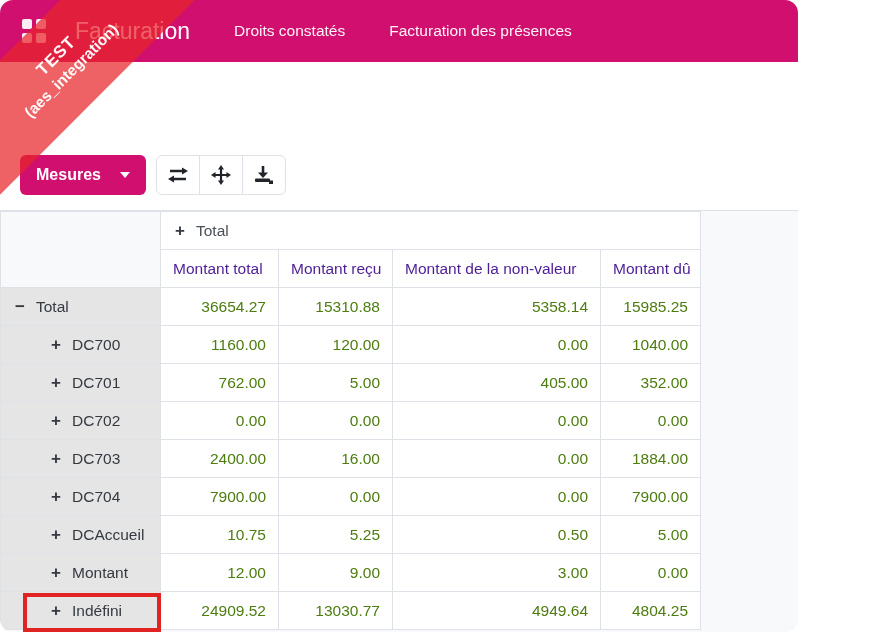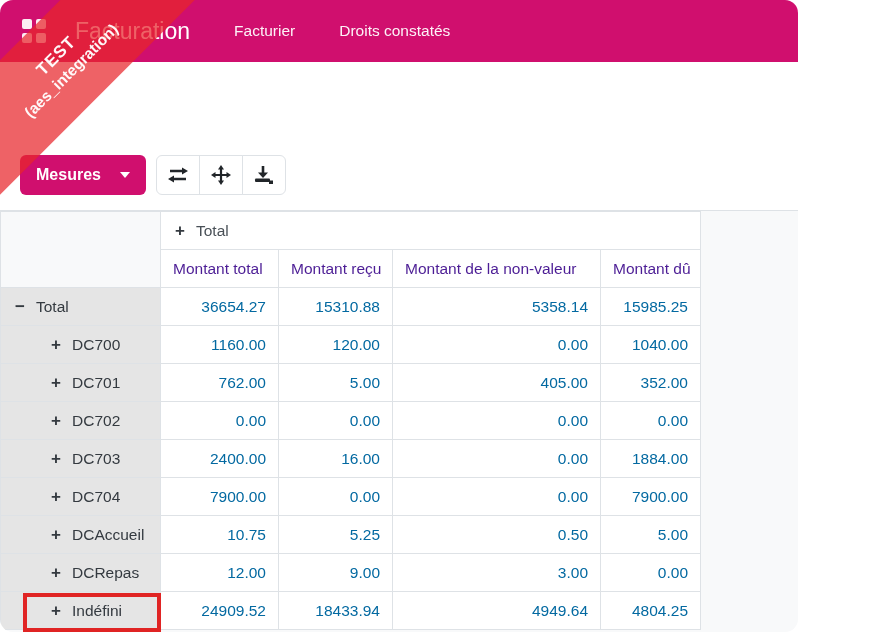--- a/index.html
+++ b/index.html
@@ -97,21 +97,21 @@
   table.pivot th,table.pivot td{
     border:1px solid var(--border);height:38px;padding:0 var(--cellpad);
     vertical-align:middle;font-weight:400;
   }
   th.corner{background:#f8f9fa;border-top-color:transparent;border-left-color:transparent;}
   th.colgroup-header{text-align:left;background:#fff;color:#495057;}
   th.col-header{text-align:left;background:#fff;color:#4c1d95;white-space:nowrap;overflow:hidden;}
   th.row-label{background:#e5e5e5;text-align:left;white-space:nowrap;}
   th.row-label .indent0{padding-left:0px;}
   th.row-label .indent1{padding-left:36px;}
-  td.value{text-align:right;font-weight:bold;background:#fff;color:#0369a1;}
+  td.value{text-align:right;font-weight:bold;background:#fff;color:#4d7c0f;}
   .expander{
     font-weight:900;font-size:17px;color:#343a40;margin-right:9px;cursor:pointer;
     display:inline-block;width:14px;text-align:center;
   }
   .row-label-text{color:#343a40;}
 
   
   .highlight-box{
     position:absolute;z-index:30;border:4px solid #e02424;pointer-events:none;
   }
@@ -123,22 +123,22 @@
 
   <div class="navbar">
     <div class="apps-icon">
       <span></span>
         <span></span>
         <span></span>
         <span></span>
     </div>
     <div class="brand">Facturation</div>
     <div class="nav-items" id="nav-items">
-        <div class="nav-item">Facturier</div>
         <div class="nav-item">Droits constatés</div>
+        <div class="nav-item">Facturation des présences</div>
       </div>
   </div>
 
   <div class="ribbon" style="background: rgba(232, 37, 43, 0.72);">
     <div class="line1">TEST</div>
     <div class="line2">(aes_integration)</div>
   </div>
 
   <h1 class="page-title">Droits constatés</h1>
 
@@ -250,30 +250,30 @@
             <td class="value">7900.00</td>
           </tr>
           <tr>
             <th class="row-label"><span class="indent1"><span class="expander">+</span><span class="row-label-text">DCAccueil</span></span></th>
             <td class="value">10.75</td>
             <td class="value">5.25</td>
             <td class="value">0.50</td>
             <td class="value">5.00</td>
           </tr>
           <tr>
-            <th class="row-label"><span class="indent1"><span class="expander">+</span><span class="row-label-text">DCRepas</span></span></th>
+            <th class="row-label"><span class="indent1"><span class="expander">+</span><span class="row-label-text">Montant</span></span></th>
             <td class="value">12.00</td>
             <td class="value">9.00</td>
             <td class="value">3.00</td>
             <td class="value">0.00</td>
           </tr>
           <tr>
             <th class="row-label"><span class="indent1"><span class="expander">+</span><span class="row-label-text">Indéfini</span></span></th>
             <td class="value">24909.52</td>
-            <td class="value">18433.94</td>
+            <td class="value">13030.77</td>
             <td class="value">4949.64</td>
             <td class="value">4804.25</td>
           </tr>
         </tbody>
     </table>
     <div class="highlight-box" id="highlight-box" style="left: 22.5px; top: 381.5px; width: 138px; height: 39px; border-color: rgb(224, 36, 36);"></div>
   </div>
 
 </div>
 

